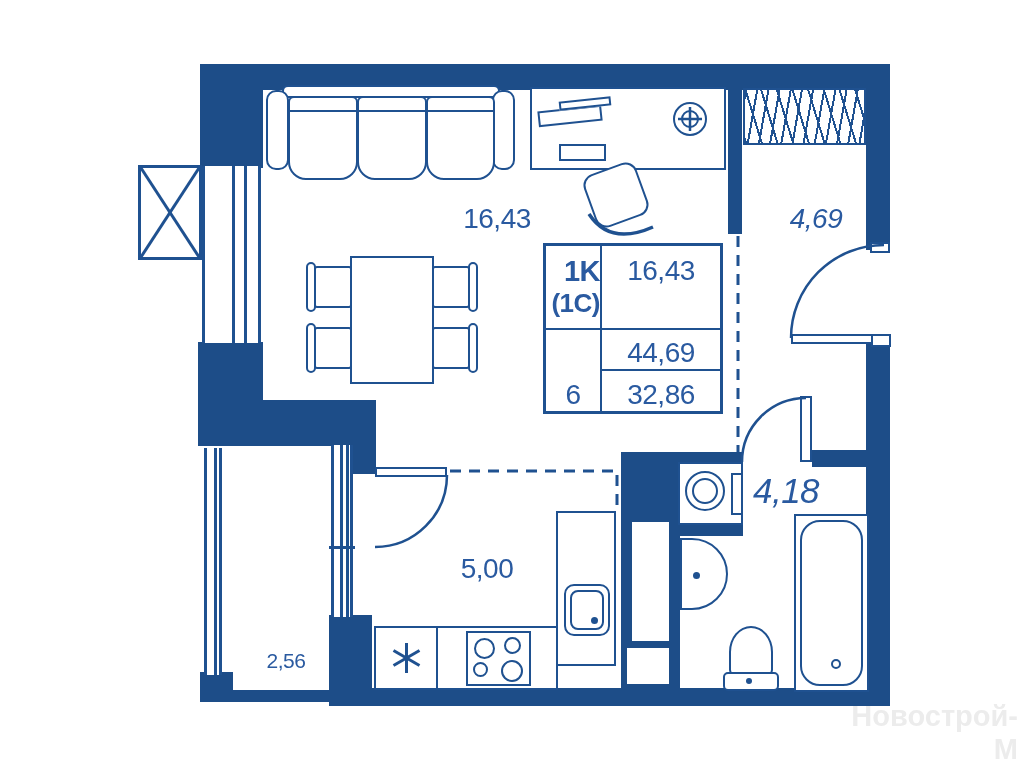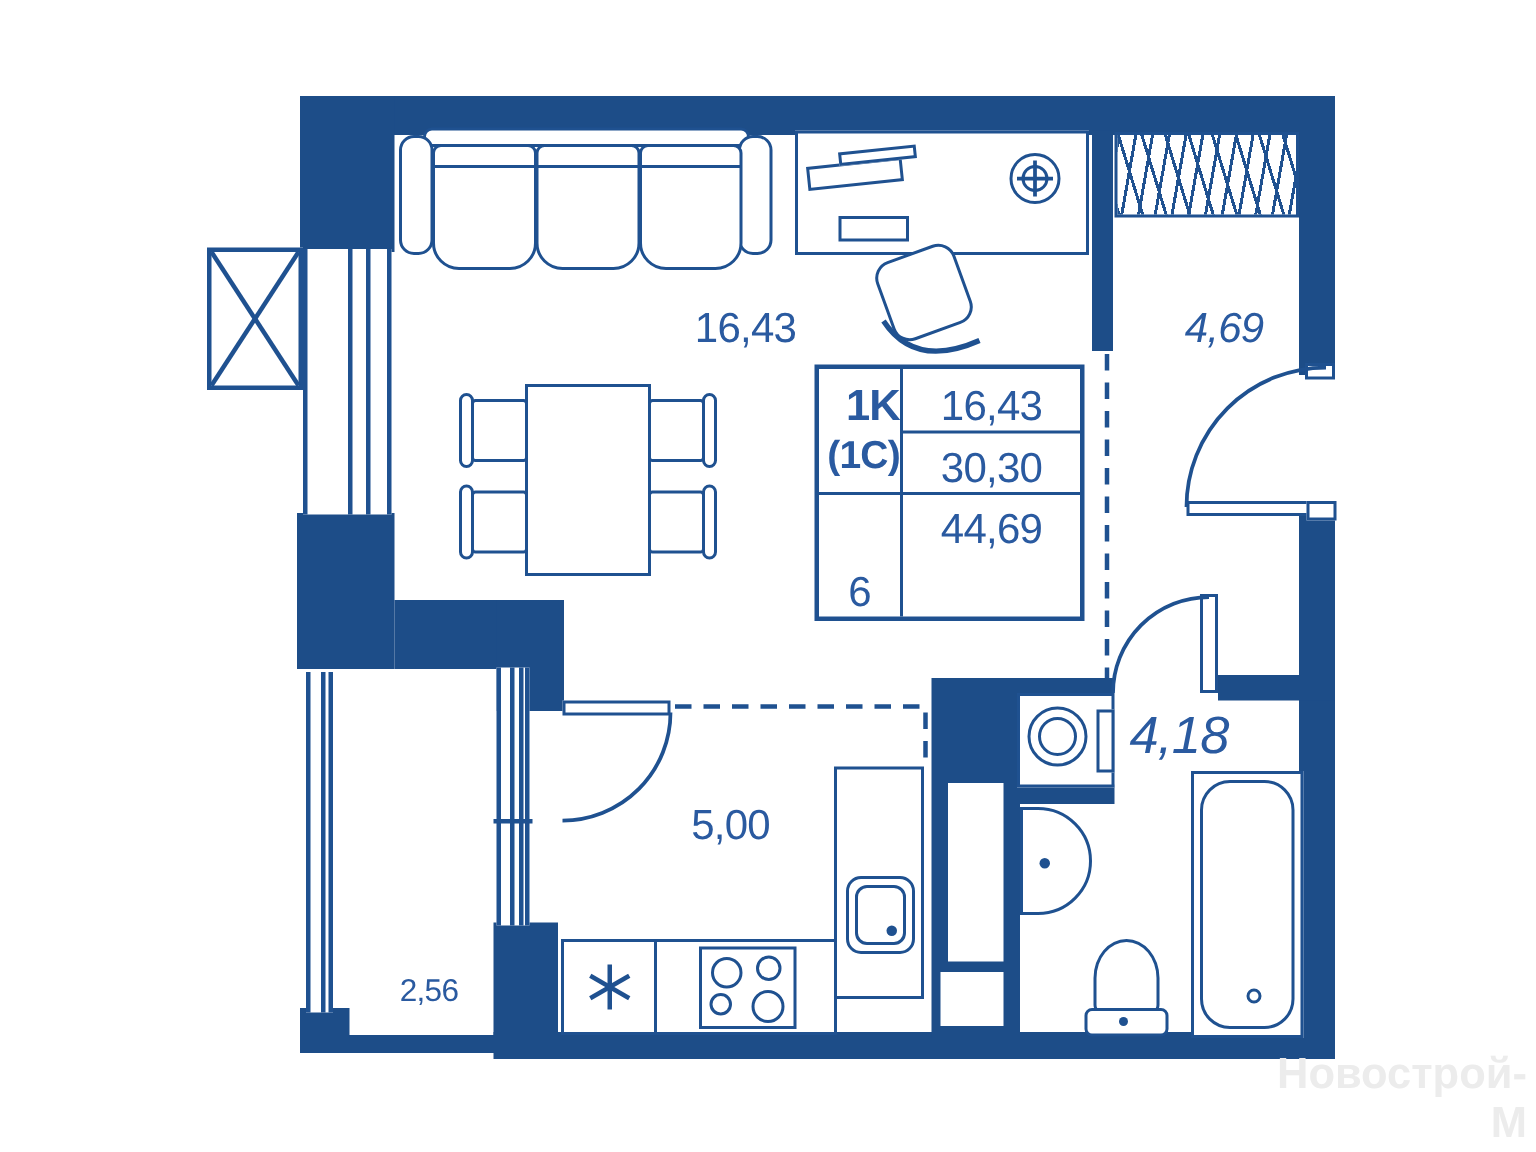--- a/index.html
+++ b/index.html
@@ -145,32 +145,32 @@
   <div class="f" style="left:723px;top:672px;width:56px;height:19px;border-radius:5px;"></div>
   <div class="dot" style="left:746px;top:678px;width:6px;height:6px;"></div>
   <div class="f" style="left:794px;top:514px;width:75px;height:178px;"></div>
   <div class="f" style="left:800px;top:520px;width:63px;height:166px;border-radius:20px;border-width:2px;"></div>
   <div class="f circle" style="left:831px;top:659px;width:10px;height:10px;border-width:2px;"></div>
   <div class="f" style="left:800px;top:396px;width:12px;height:66px;border-width:2px;"></div>
 
   <div class="lbl" style="left:497px;top:219px;">16,43</div>
   <div class="lbl" style="left:816px;top:219px;font-style:italic;">4,69</div>
   <div class="lbl" style="left:786px;top:491px;font-size:35px;font-style:italic;">4,18</div>
-  <div class="lbl" style="left:487px;top:550px;">5,00</div>
+  <div class="lbl" style="left:487px;top:569px;">5,00</div>
   <div class="lbl" style="left:286px;top:661px;font-size:21px;">2,56</div>
 
   <div id="infotable">
     <div class="cell br" id="type-cell">
       <span class="t1">1K</span>
       <span class="t2">(1C)</span>
     </div>
     <div class="cell" style="grid-column:2;grid-row:1;">16,43</div>
-    <div class="cell bt" style="grid-column:2;grid-row:2;">30,30</div>
     <div class="cell br bt" id="floor-cell">6</div>
     <div class="cell bt" style="grid-column:2;grid-row:3;">44,69</div>
+    <div class="cell bt" style="grid-column:2;grid-row:4;">32,86</div>
   </div>
 
   <svg class="overlay" width="1024" height="768" viewBox="0 0 1024 768" fill="none" stroke="#1f5190" stroke-width="3">
     <line x1="141" y1="168" x2="199" y2="257"></line>
     <line x1="199" y1="168" x2="141" y2="257"></line>
     <path d="M 738 236 L 738 452" stroke-dasharray="11 8"></path>
     <path d="M 450 471 L 617 471 L 617 512" stroke-dasharray="11 8"></path>
     <path stroke-width="2.5" d="M 791 338 A 93 93 0 0 1 884 245"></path>
     <path stroke-width="2.5" d="M 806 398 A 64 64 0 0 0 742 462"></path>
     <path stroke-width="2.5" d="M 447 475 A 72 72 0 0 1 375 547"></path>

